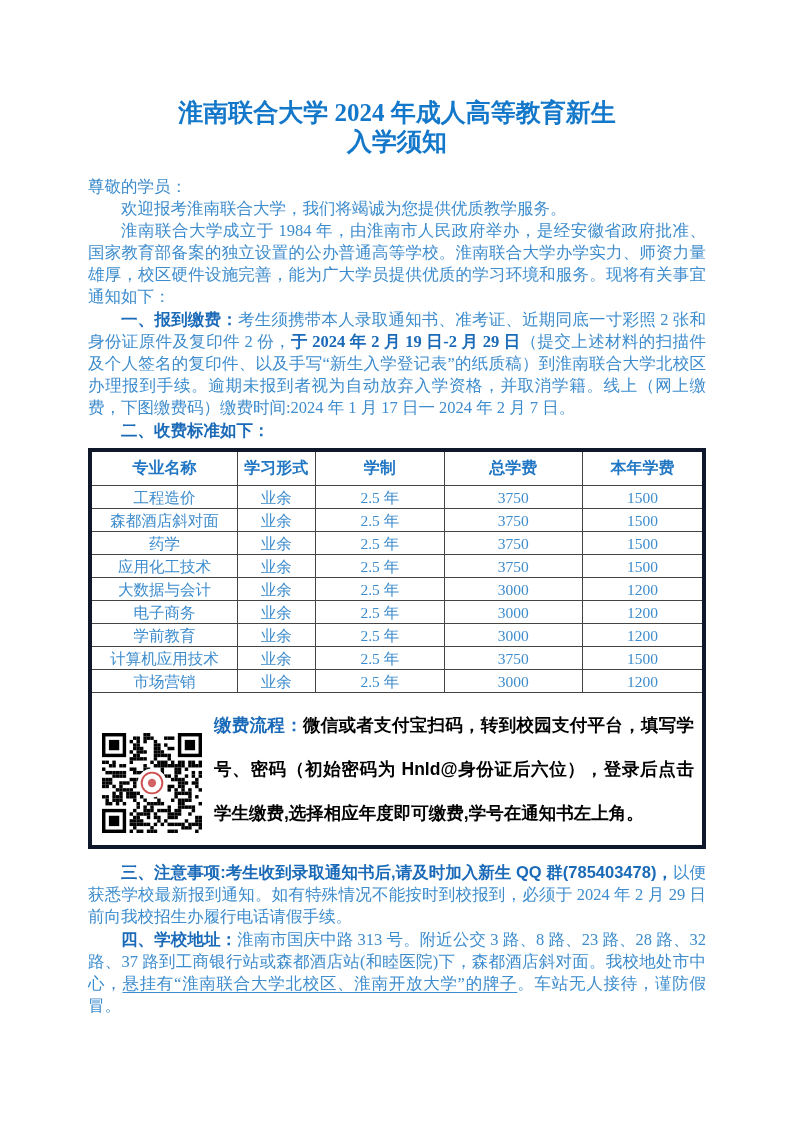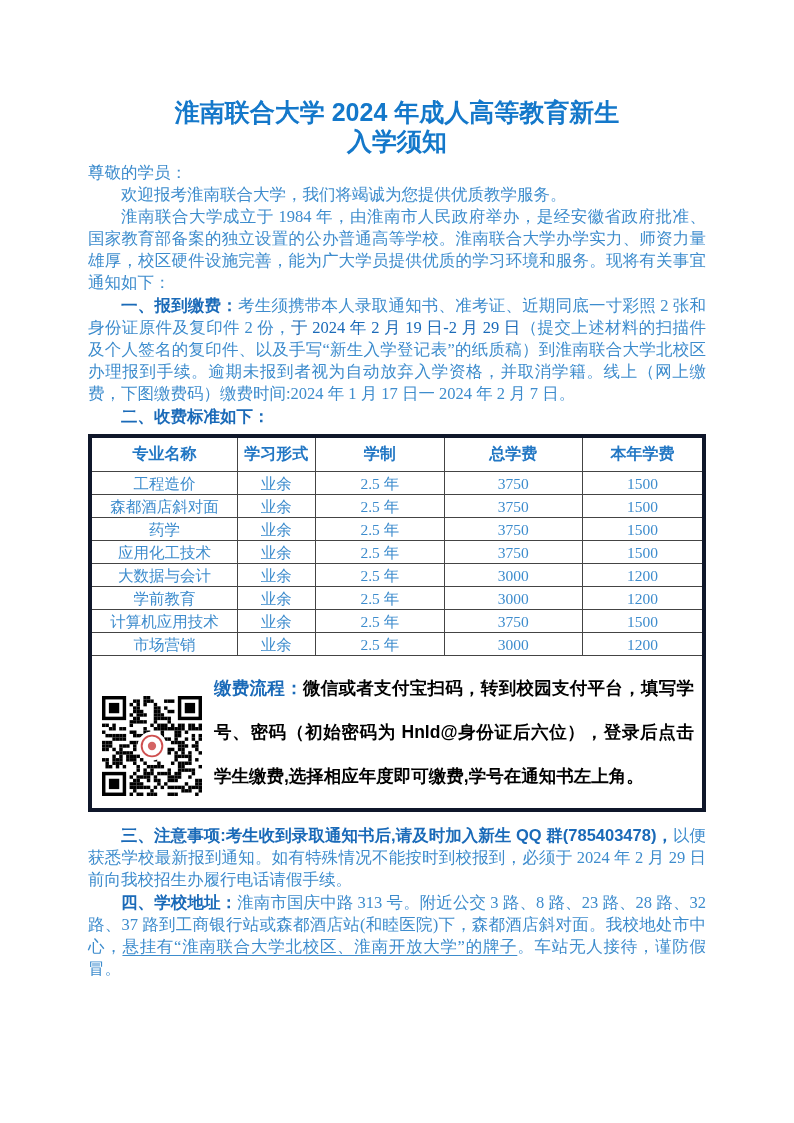--- a/index.html
+++ b/index.html
@@ -6,43 +6,43 @@
   .page{
     position:relative;
     width:794px;height:1123px;
     box-sizing:border-box;
     padding:98px 88px 0 88px;
     background:#fff;
     overflow:hidden;
     font-family:"Liberation Serif",serif;
   }
   .title{
-    margin:0 0 6px 0;
-    font-family:Liberation Sans, sans-serif;
+    margin:0 0 20px 0;
+    font-family:Liberation Serif, serif;
     font-size:25px;
     font-weight:bold;
     line-height:29px;
     text-align:center;
     color:var(--title-blue,#1478ca);
   }
   .title-line{display:block;}
   .body-p{
     margin:0;
     font-size:16.5px;
     line-height:22px;
     text-align:justify;
     color:var(--body-blue,#3d8ccd);
   }
   .indent{text-indent:33px;}
   .hb{ 
     font-family:"Liberation Sans",sans-serif;
     font-weight:bold;
     color:var(--bold-blue,#1a6ab8);
   }
-  .bdate{font-weight:normal;color:var(--bold-blue,#1a6ab8);}
+  .bdate{font-weight:bold;color:var(--bold-blue,#1a6ab8);}
   .ul{text-decoration:underline;text-underline-offset:3px;}
   table.fees{
     width:100%;
     border-collapse:collapse;
     table-layout:fixed;
     margin:6px 0 8px 0;
     border:4px solid #0f172a;
   }
   table.fees th,table.fees td{
     border:1px solid var(--table-border,#444);
@@ -141,20 +141,27 @@
         </tr>
         <tr>
           <td>应用化工技术</td>
           <td>业余</td>
           <td>2.5 年</td>
           <td>3750</td>
           <td>1500</td>
         </tr>
         <tr>
           <td>大数据与会计</td>
+          <td>业余</td>
+          <td>2.5 年</td>
+          <td>3000</td>
+          <td>1200</td>
+        </tr>
+        <tr>
+          <td>电子商务</td>
           <td>业余</td>
           <td>2.5 年</td>
           <td>3000</td>
           <td>1200</td>
         </tr>
         <tr>
           <td>学前教育</td>
           <td>业余</td>
           <td>2.5 年</td>
           <td>3000</td>

